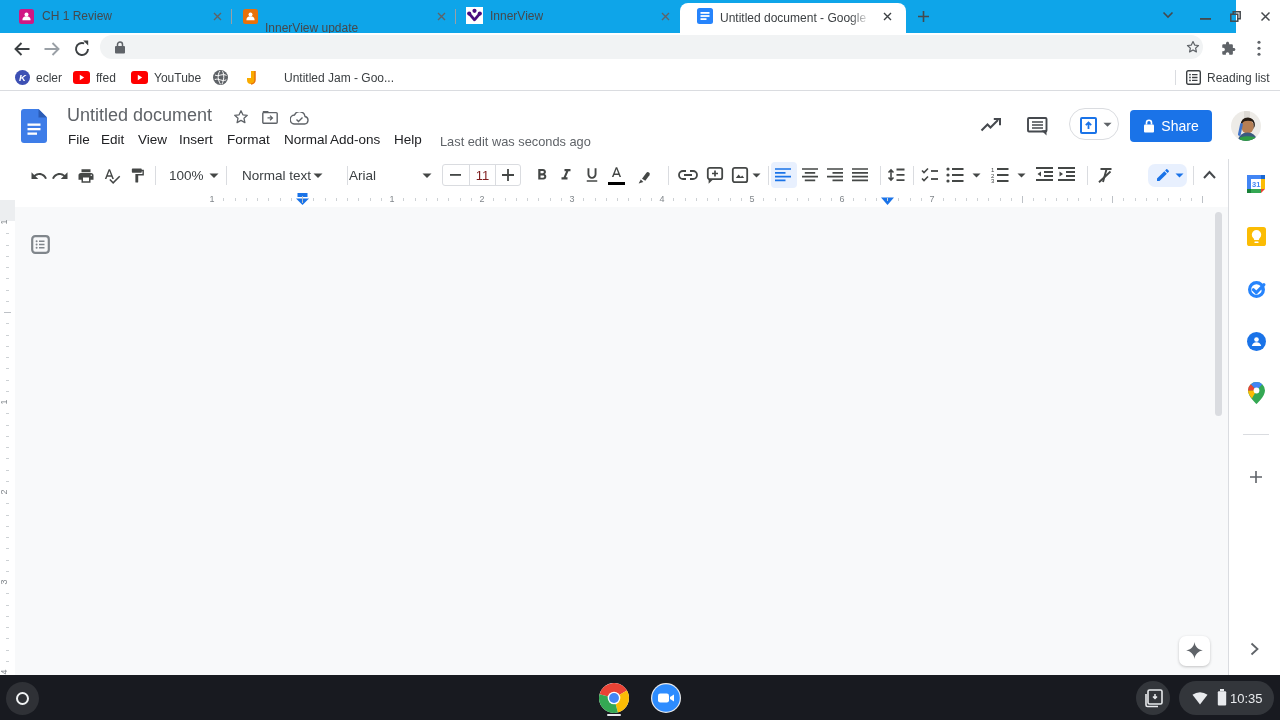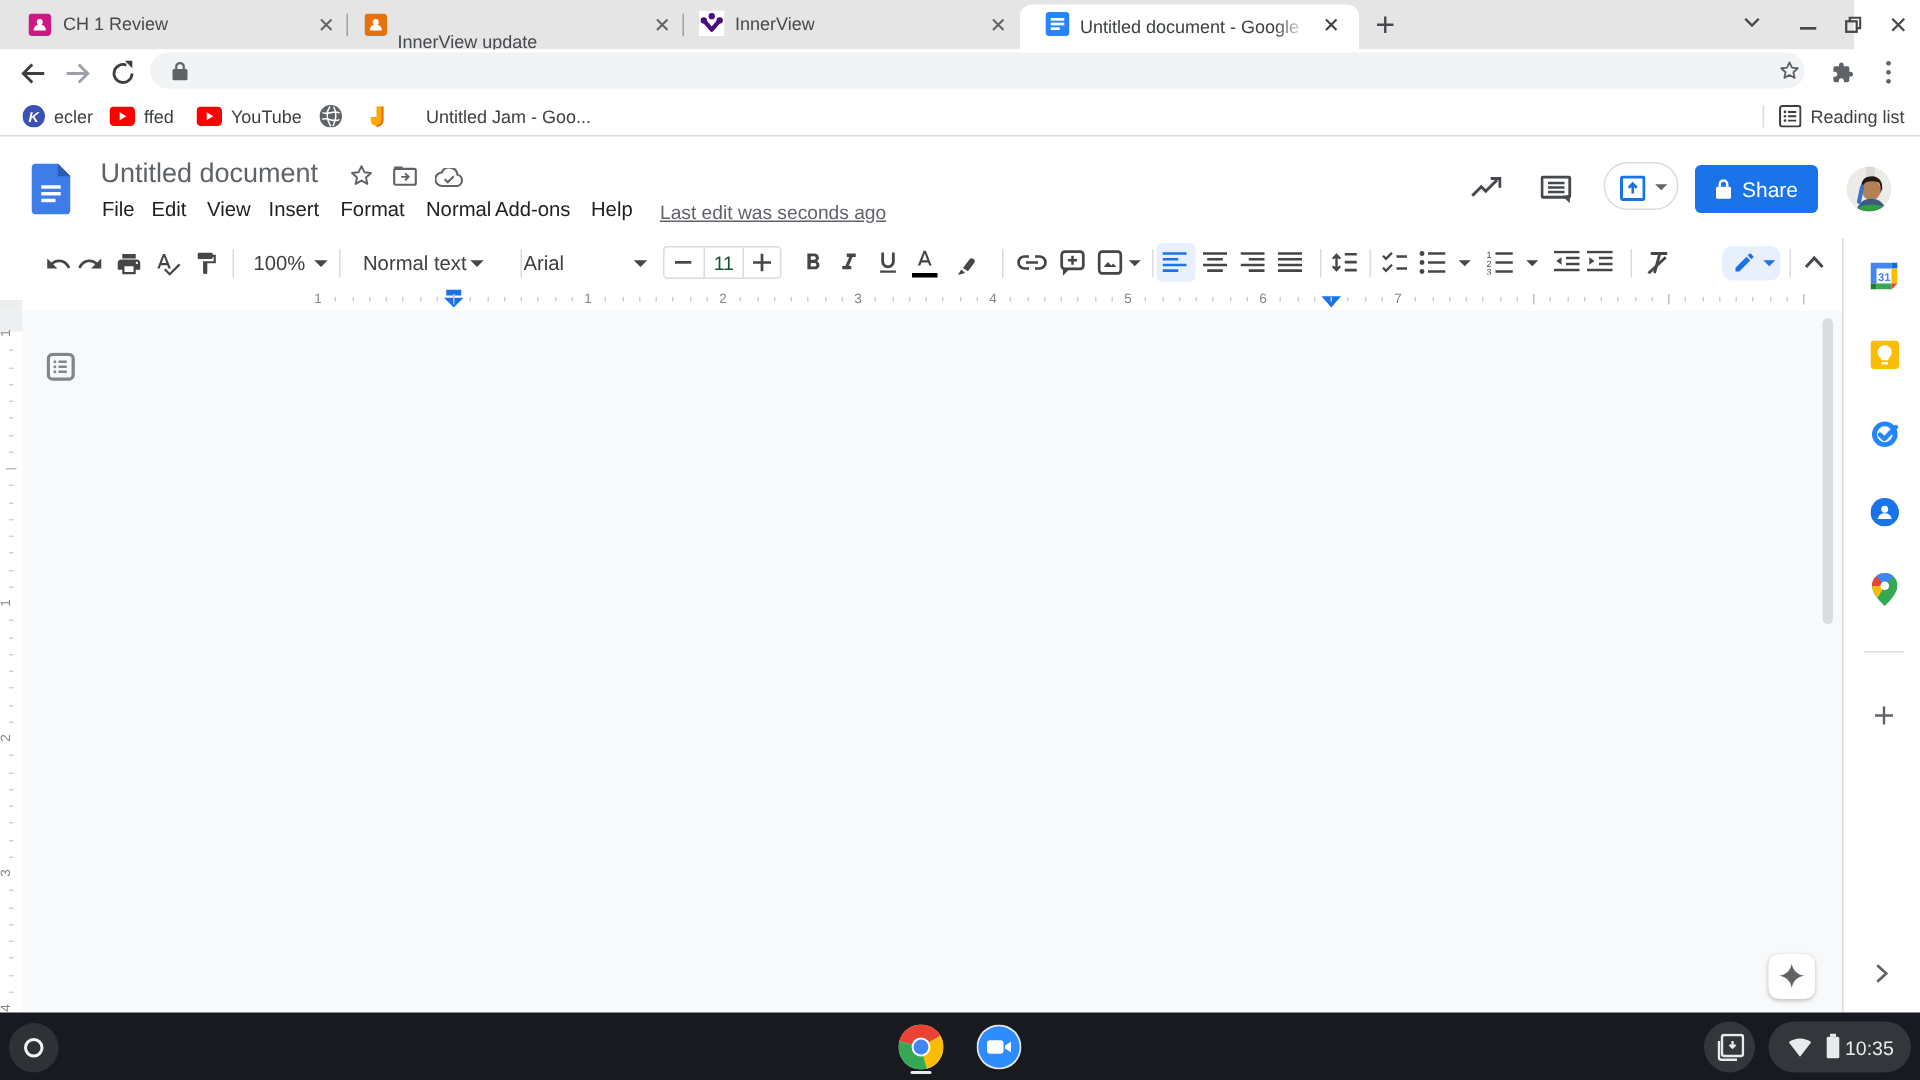--- a/index.html
+++ b/index.html
@@ -2,42 +2,42 @@
 <html><head>
 <meta charset="utf-8">
 <style>
   * { margin:0; padding:0; box-sizing:border-box; }
   html,body { width:1280px; height:720px; overflow:hidden; }
   body { font-family:"Liberation Sans", sans-serif; position:relative; background:#fff; }
   .abs { position:absolute; }
   svg { display:block; }
 
   
-  #tabstrip { position:absolute; left:0; top:0; width:1236px; height:33px; background:#e5e5e5; }
+  #tabstrip { position:absolute; left:0; top:0; width:1236px; height:33px; background:#0ea5e9; }
   .tab { position:absolute; top:0; height:33px; display:flex; align-items:center; }
   .tab .title { font-size:12px; color:#45494d; white-space:nowrap; overflow:hidden; }
   .tabsep { position:absolute; top:9px; width:1px; height:15px; background:#9aa0a6; }
   .closex { position:absolute; top:10px; width:13px; height:13px; }
   #activetab { position:absolute; left:680px; top:3px; width:226px; height:30px; background:#fff; border-radius:8px 8px 0 0; }
 
   
   #toolbar { position:absolute; left:0; top:33px; width:1280px; height:31px; background:#fff; }
   #omnibox { position:absolute; left:100px; top:2px; width:1103px; height:24px; border-radius:12px; background:#F1F3F4; }
   #urltext { position:absolute; left:33px; top:5px; font-size:13px; color:#5F6368; white-space:nowrap; }
   #urltext b { color:#202124; font-weight:normal; }
 
   
   #bookmarks { position:absolute; left:0; top:64px; width:1280px; height:27px; background:#fff; border-bottom:1px solid #DADCE0; }
   .bmtext { position:absolute; top:7px; font-size:12px; color:#3C4043; }
 
   
   #docshead { position:absolute; left:0; top:92px; width:1280px; height:67px; background:#fff; }
   #doctitle { position:absolute; left:67px; top:13px; font-size:18px; color:#5F6368; }
   .menuitem { position:absolute; top:40px; font-size:13.5px; color:#202124; }
-  #lastedit { position:absolute; left:440px; top:42px; font-size:12.8px; color:#5F6368; text-decoration:underline; }
+  #lastedit { position:absolute; left:440px; top:42px; font-size:12.8px; color:#5F6368; }
   #sharebtn { position:absolute; left:1130px; top:18px; width:82px; height:32px; background:#1A73E8; border-radius:4px; color:#fff; font-size:14px; display:flex; align-items:center; justify-content:center; gap:6px; }
 
   
   #docstoolbar { position:absolute; left:0; top:159px; width:1228px; height:33px; background:#fff; }
   .tsep { position:absolute; top:7px; width:1px; height:19px; background:#DADCE0; }
   .tbtext { position:absolute; top:9px; font-size:13.5px; color:#3C4043; }
 
   
   #ruler { position:absolute; left:0; top:192px; width:1228px; height:15px; background:#fff; }
   .rnum { position:absolute; top:2px; font-size:9px; color:#80868B; }
@@ -303,21 +303,21 @@
   <div class="tbtext" style="left:349px;">Arial</div>
   <svg class="abs" style="left:422px; top:14px;" width="10" height="6" viewBox="0 0 10 6">
       <path d="M0.5 0.5 L5 5 L9.5 0.5 Z" fill="#444746"></path>
     </svg>
   <div class="abs" style="left:442px; top:5px; width:79px; height:22px; border:1px solid #DADCE0; border-radius:3px;">
     <div class="abs" style="left:26px; top:0; width:1px; height:20px; background:#DADCE0;"></div>
     <div class="abs" style="left:52px; top:0; width:1px; height:20px; background:#DADCE0;"></div>
     <svg class="abs" style="left:7px; top:9px;" width="11" height="2" viewBox="0 0 11 2">
         <rect width="11" height="1.8" fill="#444746"></rect>
       </svg>
-    <div class="abs" style="left:27px; top:3px; width:25px; text-align:center; font-size:13px; color:#14532d;">11</div>
+    <div class="abs" style="left:27px; top:3px; width:25px; text-align:center; font-size:13px; color:#7f1d1d;">11</div>
     <svg class="abs" style="left:59px; top:4px;" width="12" height="12" viewBox="0 0 12 12">
         <path d="M6 0 V12 M0 6 H12" stroke="#444746" stroke-width="1.8"></path>
       </svg>
   </div>
   <svg class="abs" style="left:533px; top:7px;" width="18" height="18" viewBox="0 0 24 24">
       <path d="M15.6 10.79c.97-.67 1.65-1.77 1.65-2.79 0-2.26-1.75-4-4-4H7v14h7.04c2.09 0 3.71-1.7 3.71-3.79 0-1.52-.86-2.82-2.15-3.42zM10 6.5h3c.83 0 1.5.67 1.5 1.5s-.67 1.5-1.5 1.5h-3v-3zm3.5 9H10v-3h3.5c.83 0 1.5.67 1.5 1.5s-.67 1.5-1.5 1.5z" fill="#444746"></path>
     </svg>
   <svg class="abs" style="left:557px; top:7px;" width="18" height="18" viewBox="0 0 24 24">
       <path d="M10 4v3h2.21l-3.42 8H6v3h8v-3h-2.21l3.42-8H18V4z" fill="#444746"></path>
     </svg>

